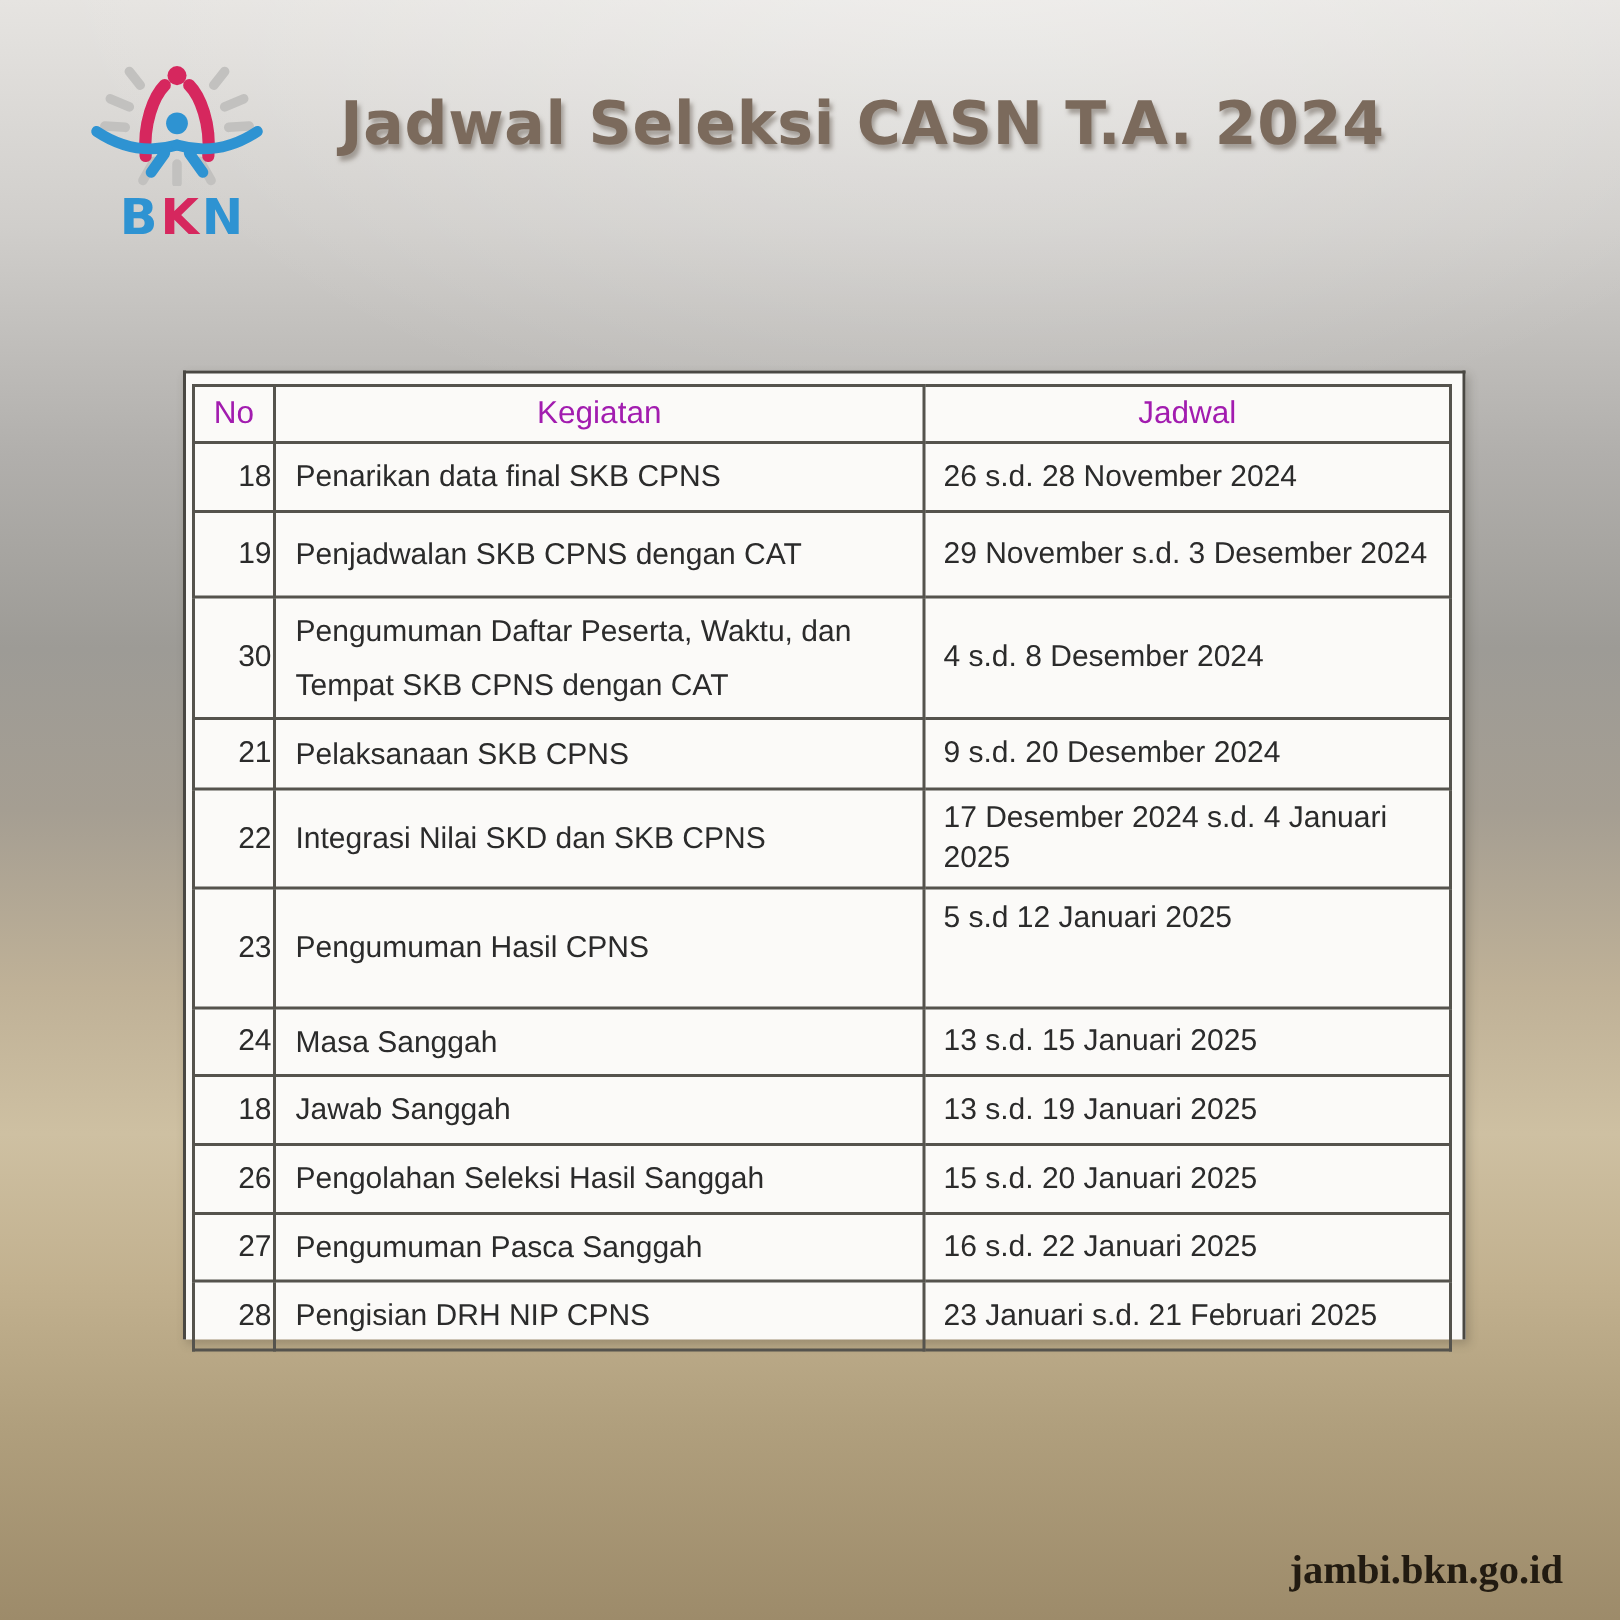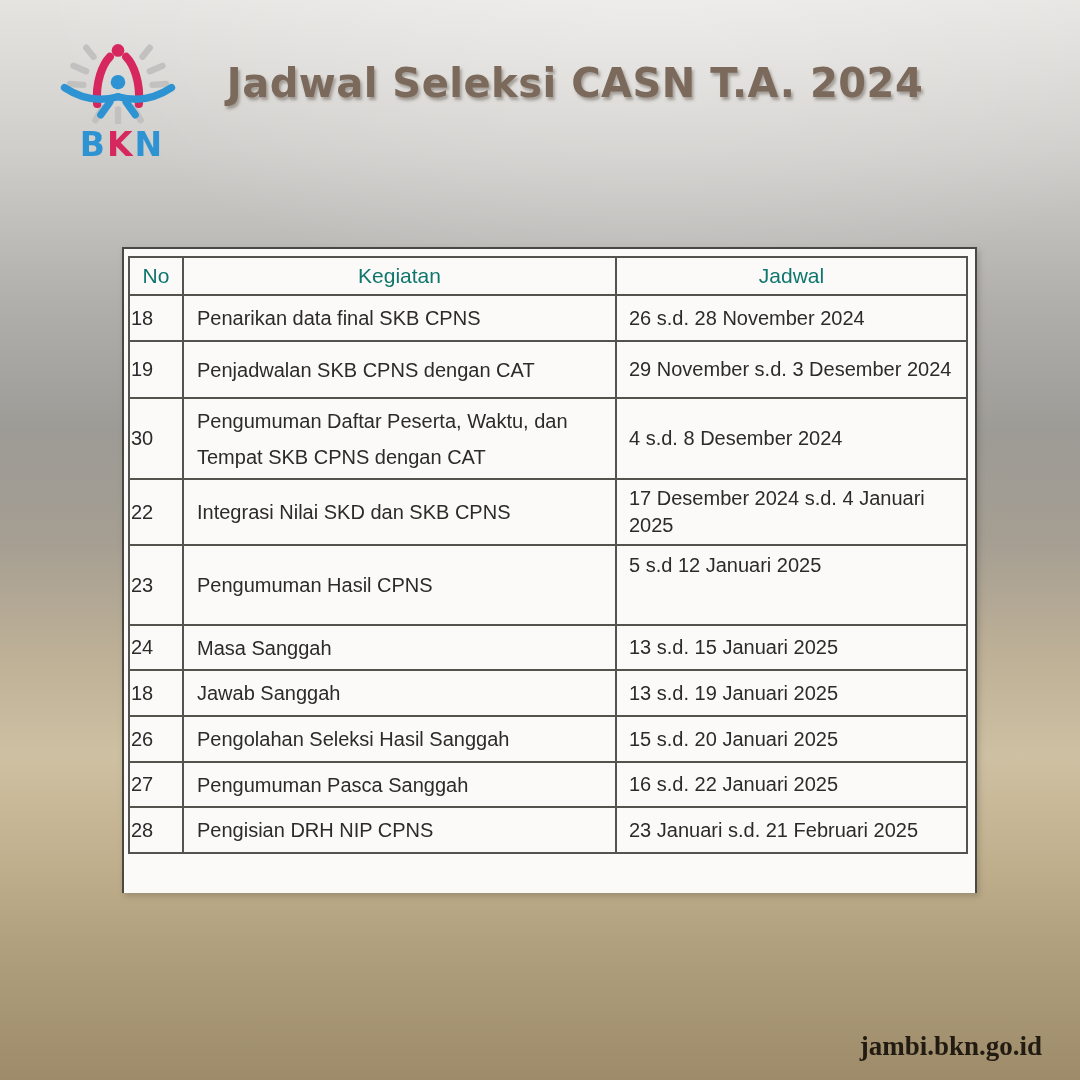--- a/index.html
+++ b/index.html
@@ -49,23 +49,23 @@
     position:absolute;left:122px;top:247px;width:855px;height:646px;
     box-sizing:border-box;
     background:#fbfaf8;
     border:2px solid #4a4843;border-bottom:none;
     padding:7px 7px 0 4px;
     box-shadow:2px 3px 6px rgba(60,55,45,0.25);
   }
   table{width:100%;border-collapse:collapse;table-layout:fixed;
     font-size:20px;color:#2b2b2b;}
   th,td{border:2px solid #55534d;overflow:hidden;}
-  th{height:34px;font-weight:normal;font-size:21px;text-align:center;color:#0f766e;}
+  th{height:34px;font-weight:normal;font-size:21px;text-align:center;color:#a21caf;}
   td{vertical-align:middle;}
-  .cell-no{text-align:left;}
+  .cell-no{text-align:right;}
   .cell-kegiatan{padding:0 10px 0 13px;line-height:36px;text-align:left;}
   .cell-jadwal{padding:0 4px 0 12px;line-height:27px;text-align:left;}
   .row-18 td{height:42px}
   .row-19 td{height:53px}
   .row-20 td{height:77px}
   .row-21 td{height:43px}
   .row-22 td{height:62px}
   .row-23 td{height:72px}
   .row-23 .cell-jadwal{vertical-align:top;padding-top:6px;}
   .row-24 td{height:41px}
@@ -144,20 +144,25 @@
           <tr class="row-19">
             <td class="cell-no">19</td>
             <td class="cell-kegiatan">Penjadwalan SKB CPNS dengan CAT</td>
             <td class="cell-jadwal">29 November s.d. 3 Desember 2024</td>
           </tr>
           <tr class="row-20">
             <td class="cell-no">30</td>
             <td class="cell-kegiatan">Pengumuman Daftar Peserta, Waktu, dan Tempat SKB CPNS dengan CAT</td>
             <td class="cell-jadwal">4 s.d. 8 Desember 2024</td>
           </tr>
+          <tr class="row-21">
+            <td class="cell-no">21</td>
+            <td class="cell-kegiatan">Pelaksanaan SKB CPNS</td>
+            <td class="cell-jadwal">9 s.d. 20 Desember 2024</td>
+          </tr>
           <tr class="row-22">
             <td class="cell-no">22</td>
             <td class="cell-kegiatan">Integrasi Nilai SKD dan SKB CPNS</td>
             <td class="cell-jadwal">17 Desember 2024 s.d. 4 Januari 2025</td>
           </tr>
           <tr class="row-23">
             <td class="cell-no">23</td>
             <td class="cell-kegiatan">Pengumuman Hasil CPNS</td>
             <td class="cell-jadwal">5 s.d 12 Januari 2025</td>
           </tr>

